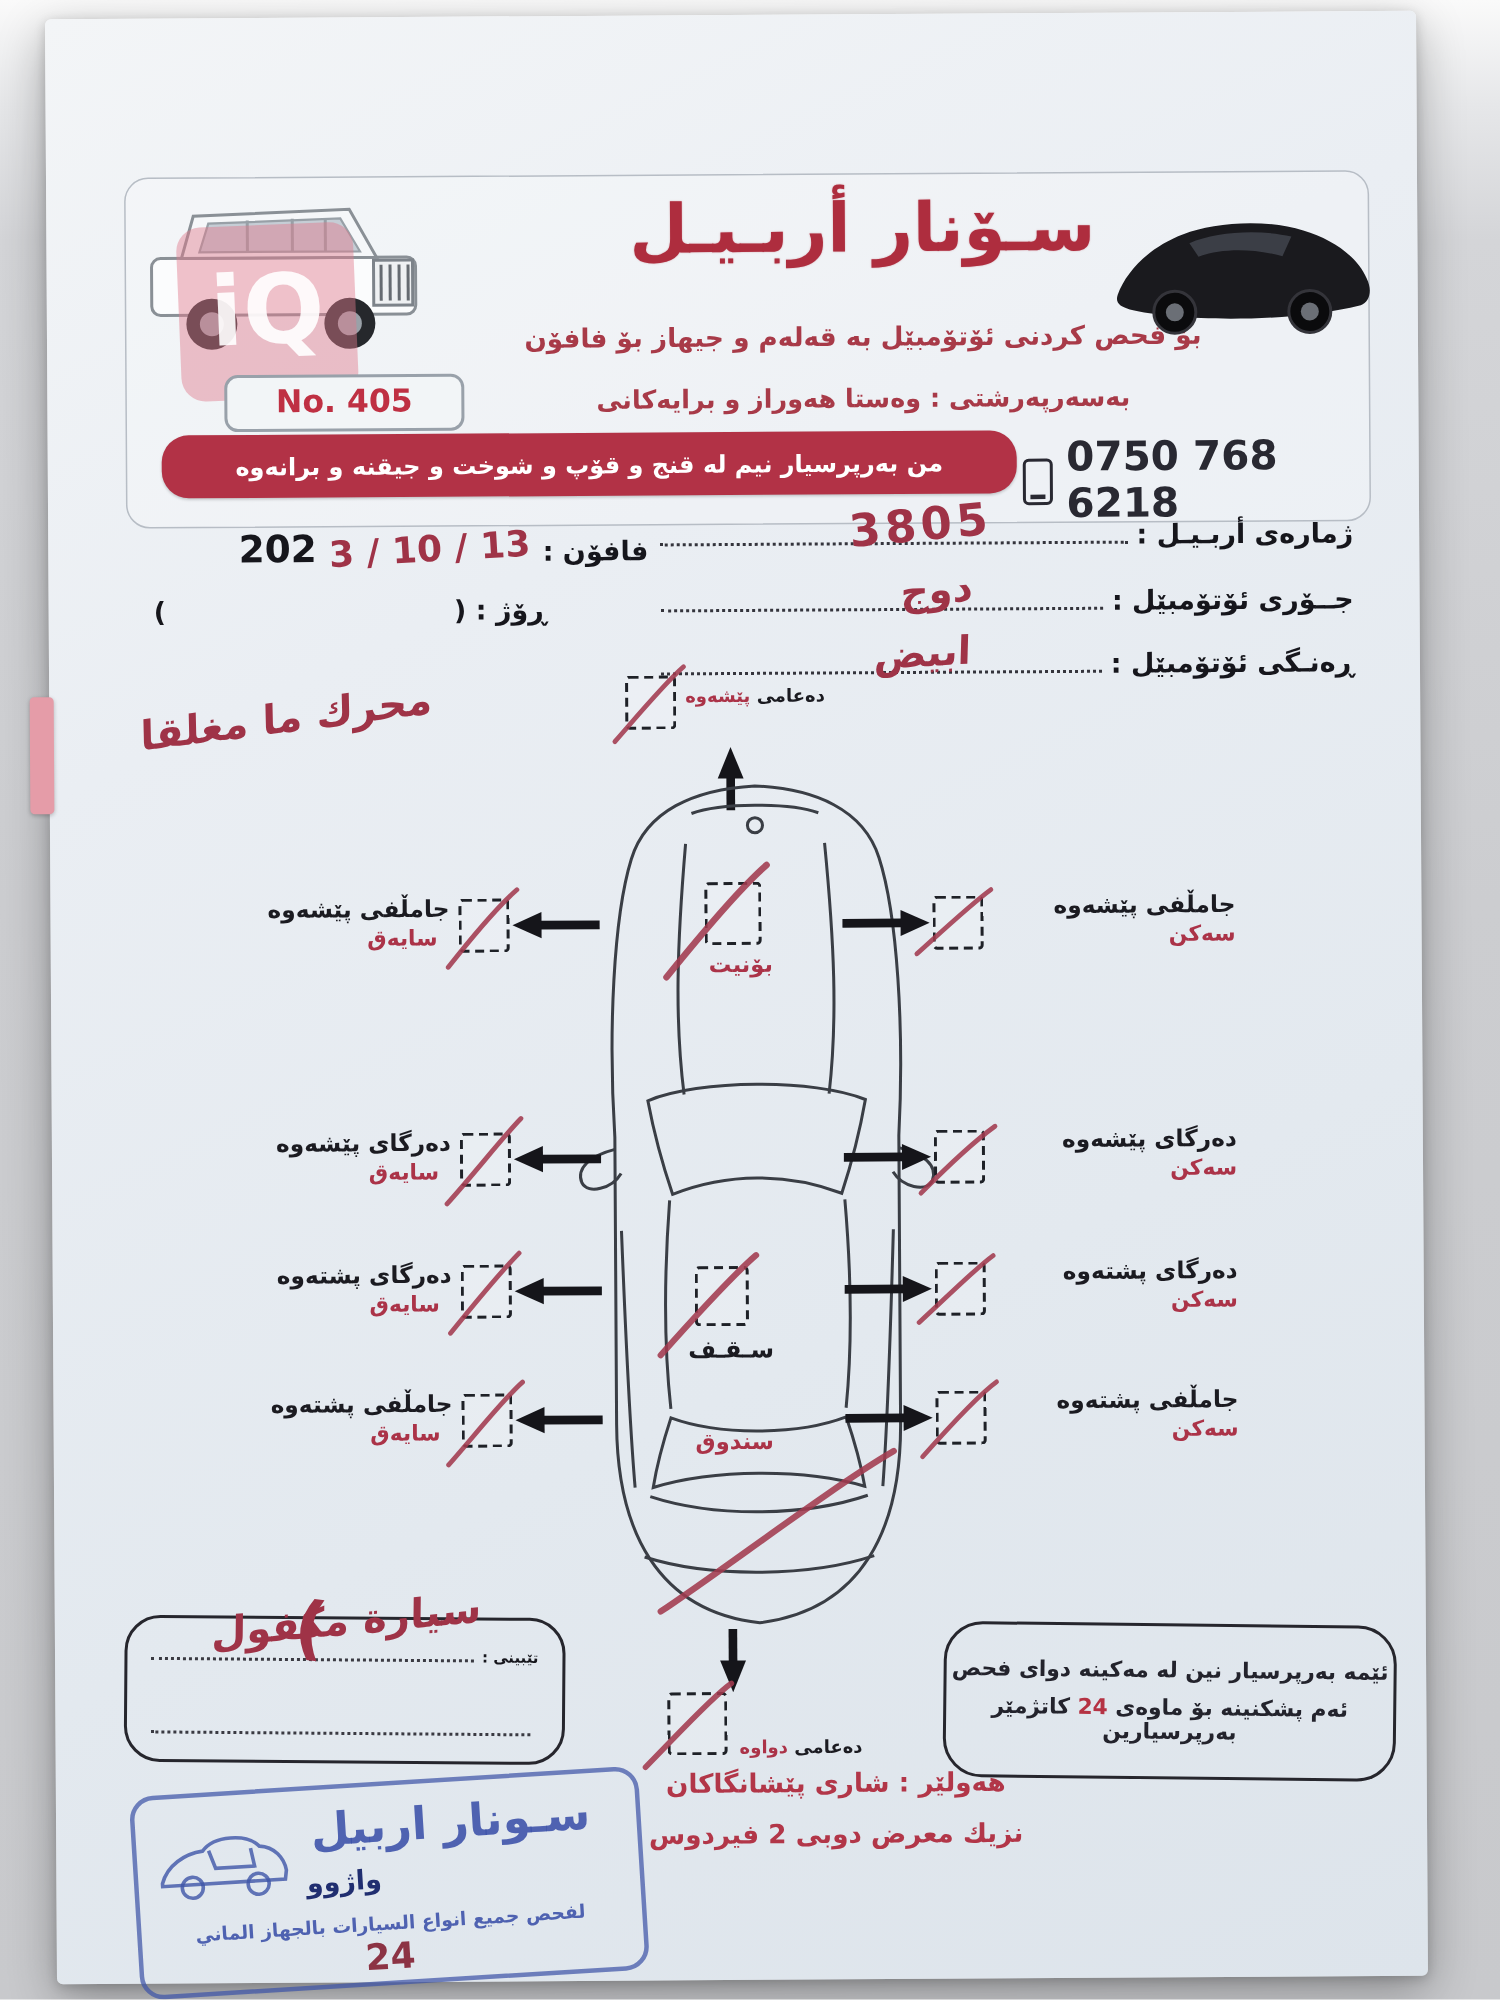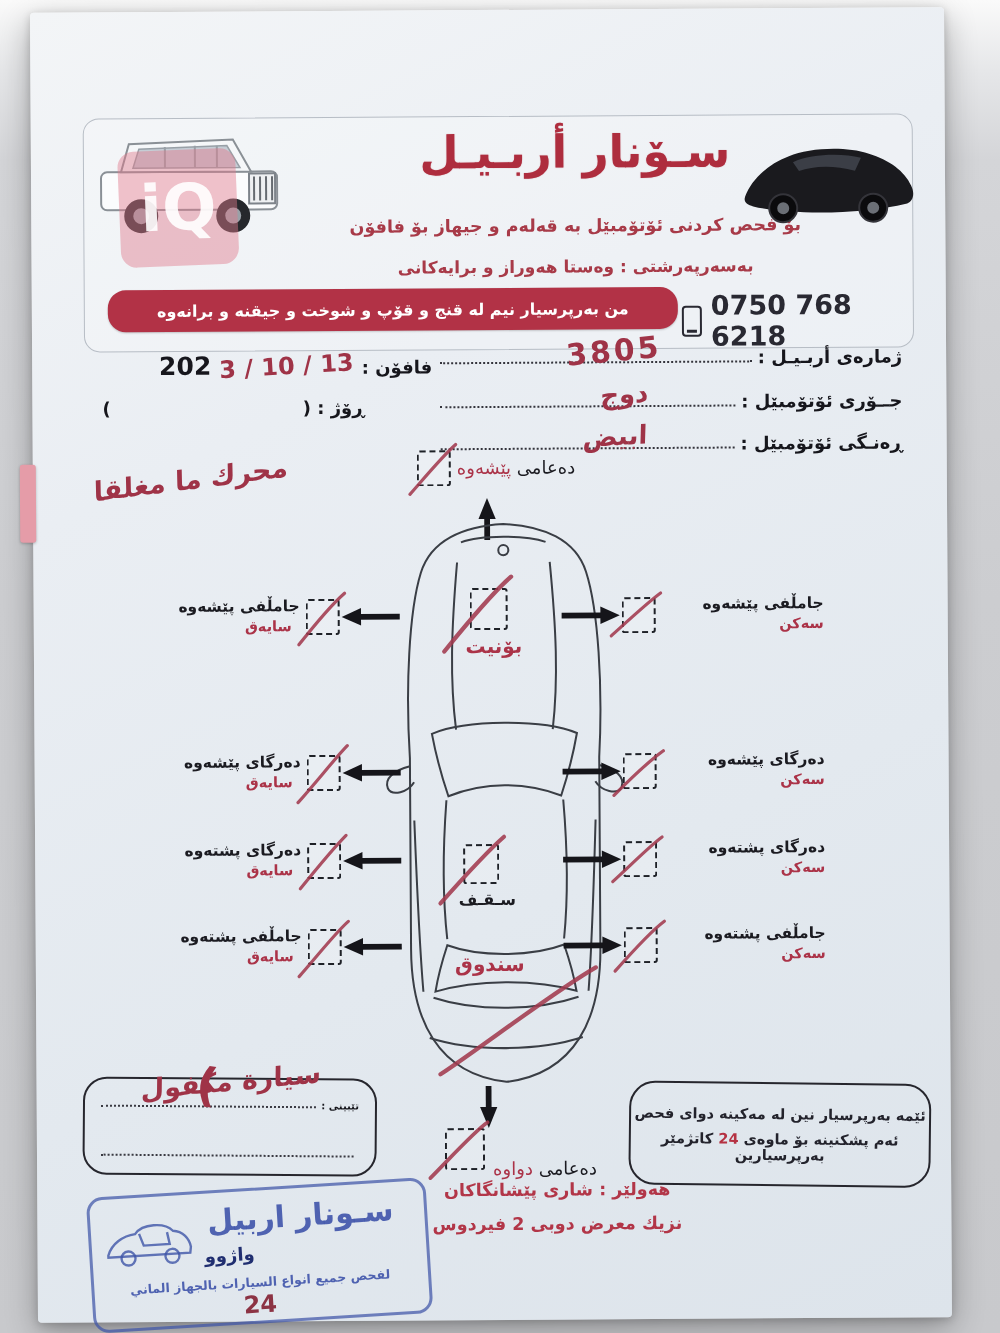--- a/index.html
+++ b/index.html
@@ -42,24 +42,24 @@
   .slash path, .bigslash path{stroke:#a23a4e;stroke-width:3.6;fill:none;stroke-linecap:round;opacity:.88}
   .ar-line{stroke:#15151a;stroke-width:6}
   .ar-head{fill:#15151a}
   .side-label{direction:rtl;text-align:right}
   .l1{font-size:15.5px;font-weight:bold;color:#1b1b21}
   .l2{font-size:14.5px;font-weight:bold;color:#ab3348;margin-top:3px}
   .left-label{width:236px;padding-right:4px}
   .left-label .l2{text-align:right;padding-right:8px}
   .right-label{width:160px}
   .right-label .l2{}
-  .two-word{direction:rtl;font-size:18px;font-weight:normal;white-space:nowrap}
+  .two-word{direction:rtl;font-size:12px;font-weight:bold;white-space:nowrap}
   .w-black{color:#1b1b21}
   .w-red{color:#ab3348}
-  .part-red{color:#ab3348;font-weight:bold;font-size:20px;text-align:center}
+  .part-red{color:#ab3348;font-weight:bold;font-size:15px;text-align:center}
   .part-black{color:#1b1b21;font-weight:bold;font-size:16px;text-align:center;letter-spacing:1px}
   .car-svg path,.car-svg circle{stroke:#3a3e45;stroke-width:2;fill:none}
   
   .notes-box{left:46px;top:1066px;width:294px;height:98px;border:2.5px solid #26262d;border-radius:24px;transform:rotate(.8deg);padding:12px 16px;box-sizing:border-box}
   .nrow{direction:rtl;display:flex;align-items:flex-end}
   .nlabel{font-size:10px;font-weight:bold;color:#16161c;white-space:nowrap}
   .nleader{flex:1;border-bottom:2.2px dotted #3a3a42;height:14px;margin:0 5px 3px 0}
   .disc-box{left:592px;top:1074px;width:298px;height:100px;border:2.5px solid #26262d;border-radius:26px;transform:rotate(1deg);display:flex;flex-direction:column;justify-content:center;gap:9px;direction:rtl;text-align:center}
   .disc-line{font-size:14.5px;font-weight:bold;color:#23232c}
   .disc-num{color:#b53243}
@@ -93,20 +93,21 @@
     <line x1="173" y1="53" x2="173" y2="77" stroke="#666b71" stroke-width="2"></line>
     <line x1="179" y1="53" x2="179" y2="77" stroke="#666b71" stroke-width="2"></line>
     <circle cx="48" cy="92" r="17" fill="#26282c"></circle>
       <circle cx="48" cy="92" r="8" fill="#9aa1a8"></circle>
     <circle cx="140" cy="92" r="17" fill="#26282c"></circle>
       <circle cx="140" cy="92" r="8" fill="#9aa1a8"></circle>
   </svg>
 
   <div class="abs iq">iQ</div>
 
+  <div class="abs no-box">No. 405</div>
 
   <div class="abs title">سـۆنار أربـيـل</div>
   <div class="abs sub1">بۆ فحص کردنی ئۆتۆمبێل بە قەلەم و جیهاز بۆ فافۆن</div>
   <div class="abs sub2">بەسەرپەرشتی : وەستا هەوراز و برایەکانی</div>
 
   <svg class="abs" style="left:706px;top:116px;width:186px;height:106px" viewBox="0 0 186 106">
     <path d="M8,72 C14,56 30,40 52,32 C72,24 108,22 132,30 C152,36 168,48 174,62 C178,70 176,78 170,80 C120,92 48,90 16,82 C10,80 6,78 8,72 Z" fill="#1a1a1e"></path>
     <path d="M56,38 C74,30 104,29 124,34 L118,47 C96,41 76,42 62,47 Z" fill="#3b3e46"></path>
     <circle cx="46" cy="84" r="14" fill="#0b0b0d" stroke="#34343a" stroke-width="2"></circle>
       <circle cx="46" cy="84" r="6" fill="#6b6f76"></circle>

